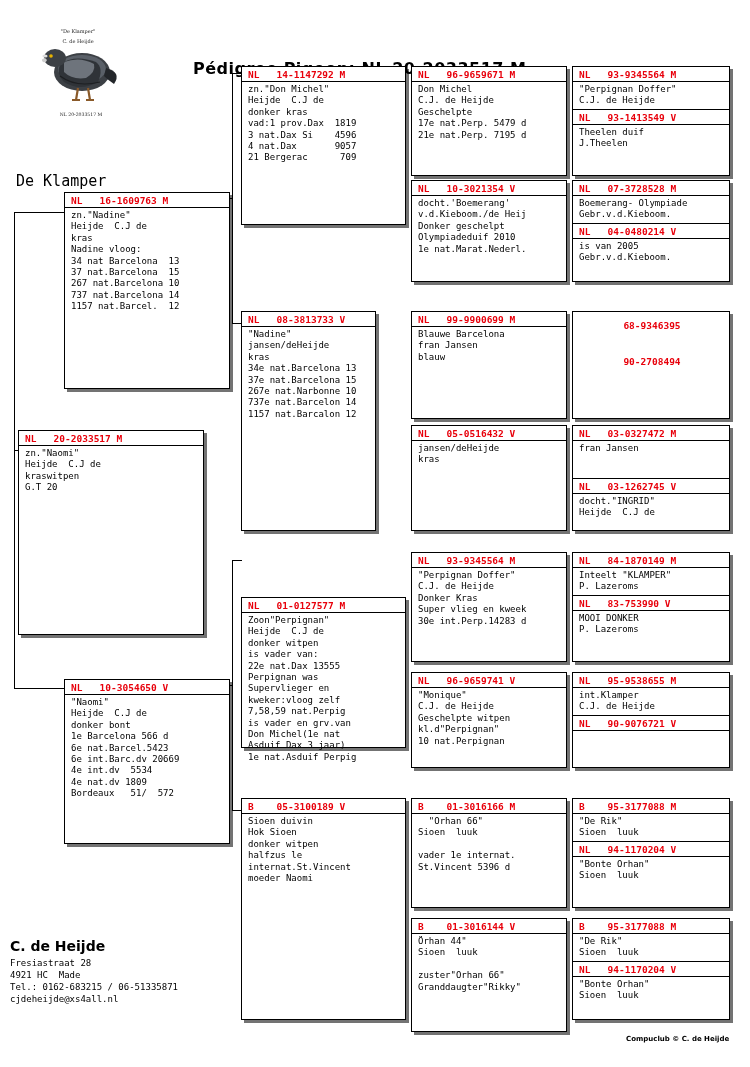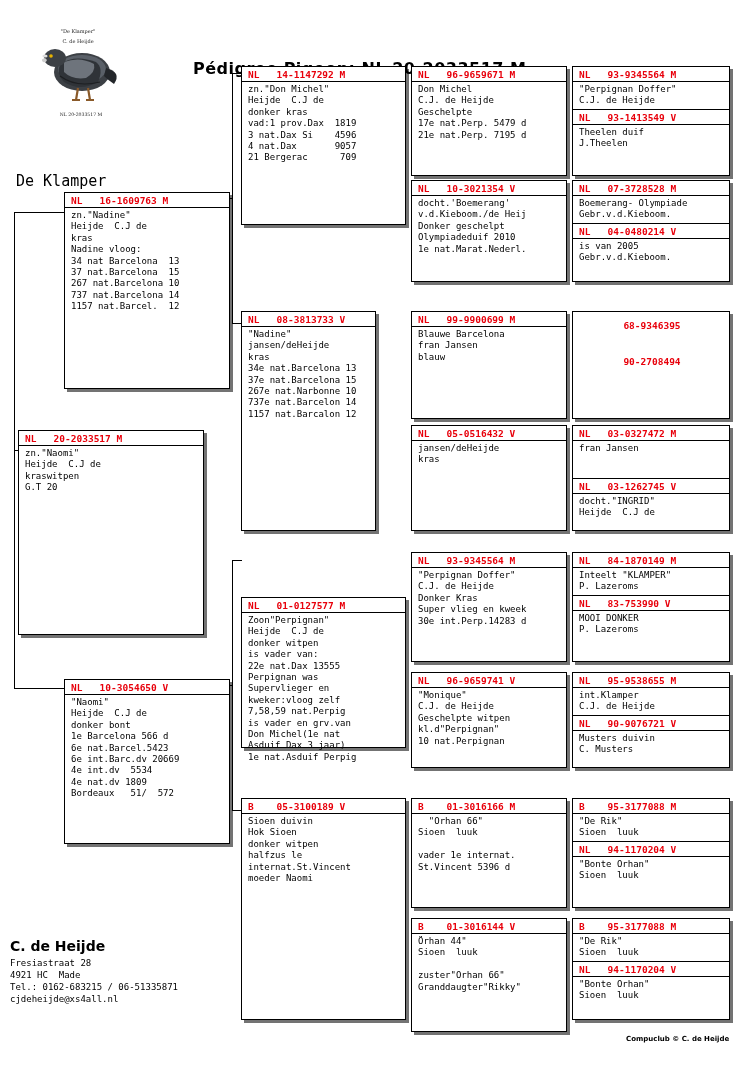--- a/index.html
+++ b/index.html
@@ -299,22 +299,20 @@
   <div class="ring">NL   83-753990 V</div>
   <div class="body">MOOI DONKER
 P. Lazeroms</div>
 </div>
 
 <div class="abs box" style="left:572px;top:672px;width:158px;height:96px;">
   <div class="ring">NL   95-9538655 M</div>
   <div class="body" style="border-bottom:1px solid #000;">int.Klamper
 C.J. de Heijde</div>
   <div class="ring">NL   90-9076721 V</div>
-  <div class="body">Musters duivin
-C. Musters</div>
 </div>
 
 <div class="abs box" style="left:572px;top:798px;width:158px;height:110px;">
   <div class="ring">B    95-3177088 M</div>
   <div class="body" style="border-bottom:1px solid #000;">"De Rik"
 Sioen  luuk</div>
   <div class="ring">NL   94-1170204 V</div>
   <div class="body">"Bonte Orhan"
 Sioen  luuk</div>
 </div>

